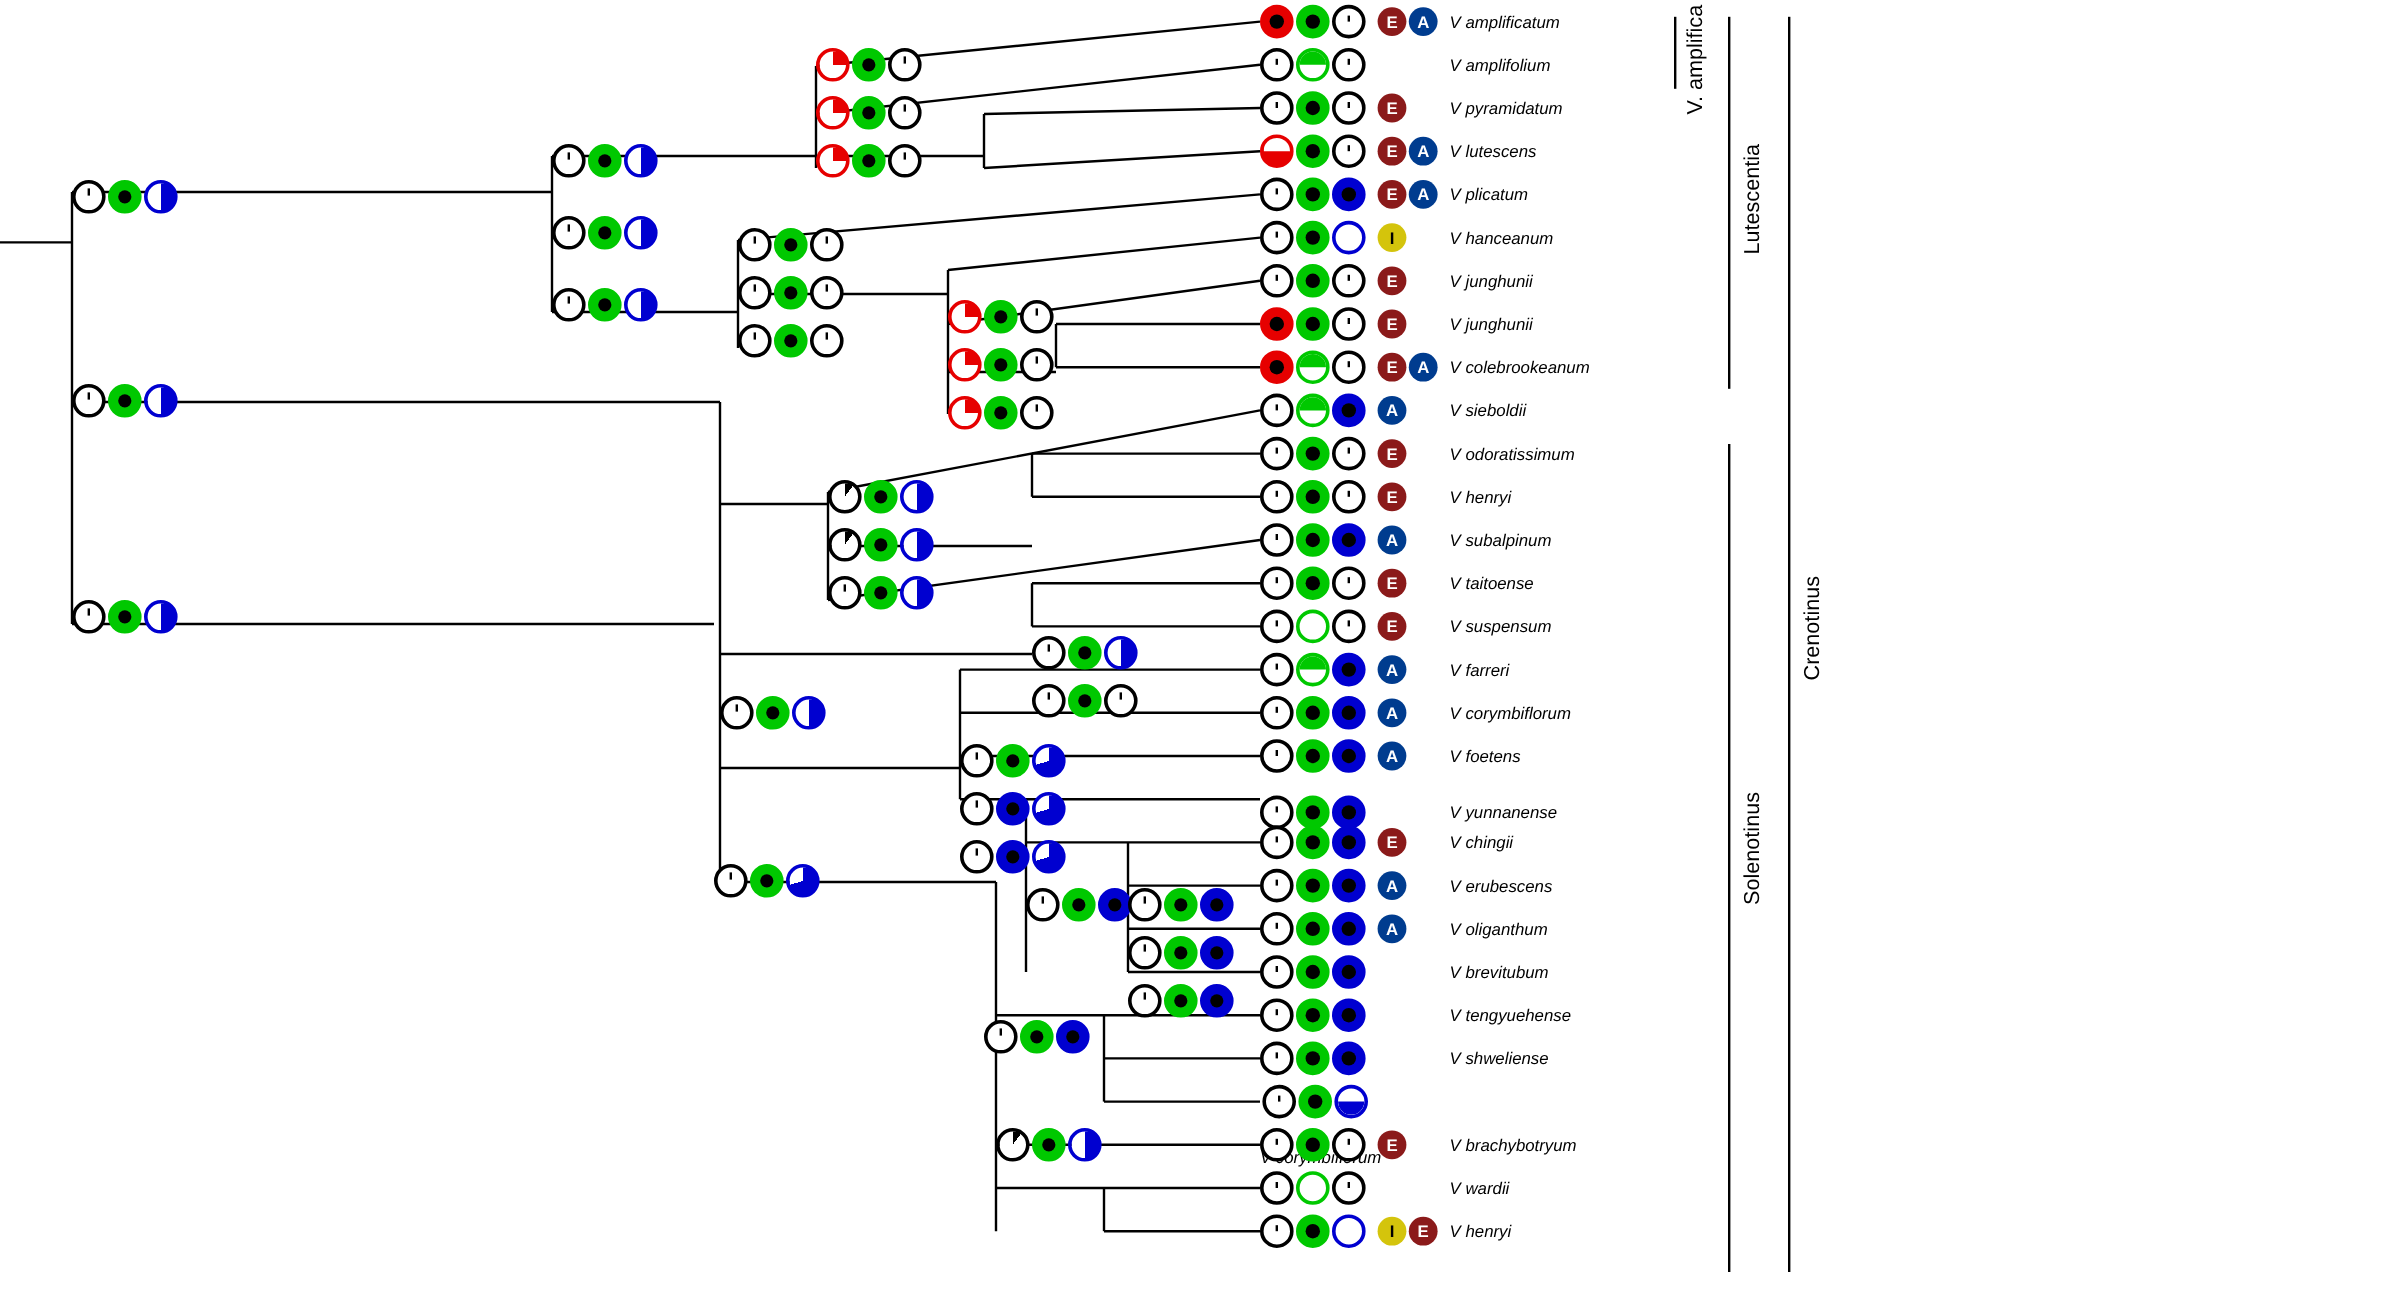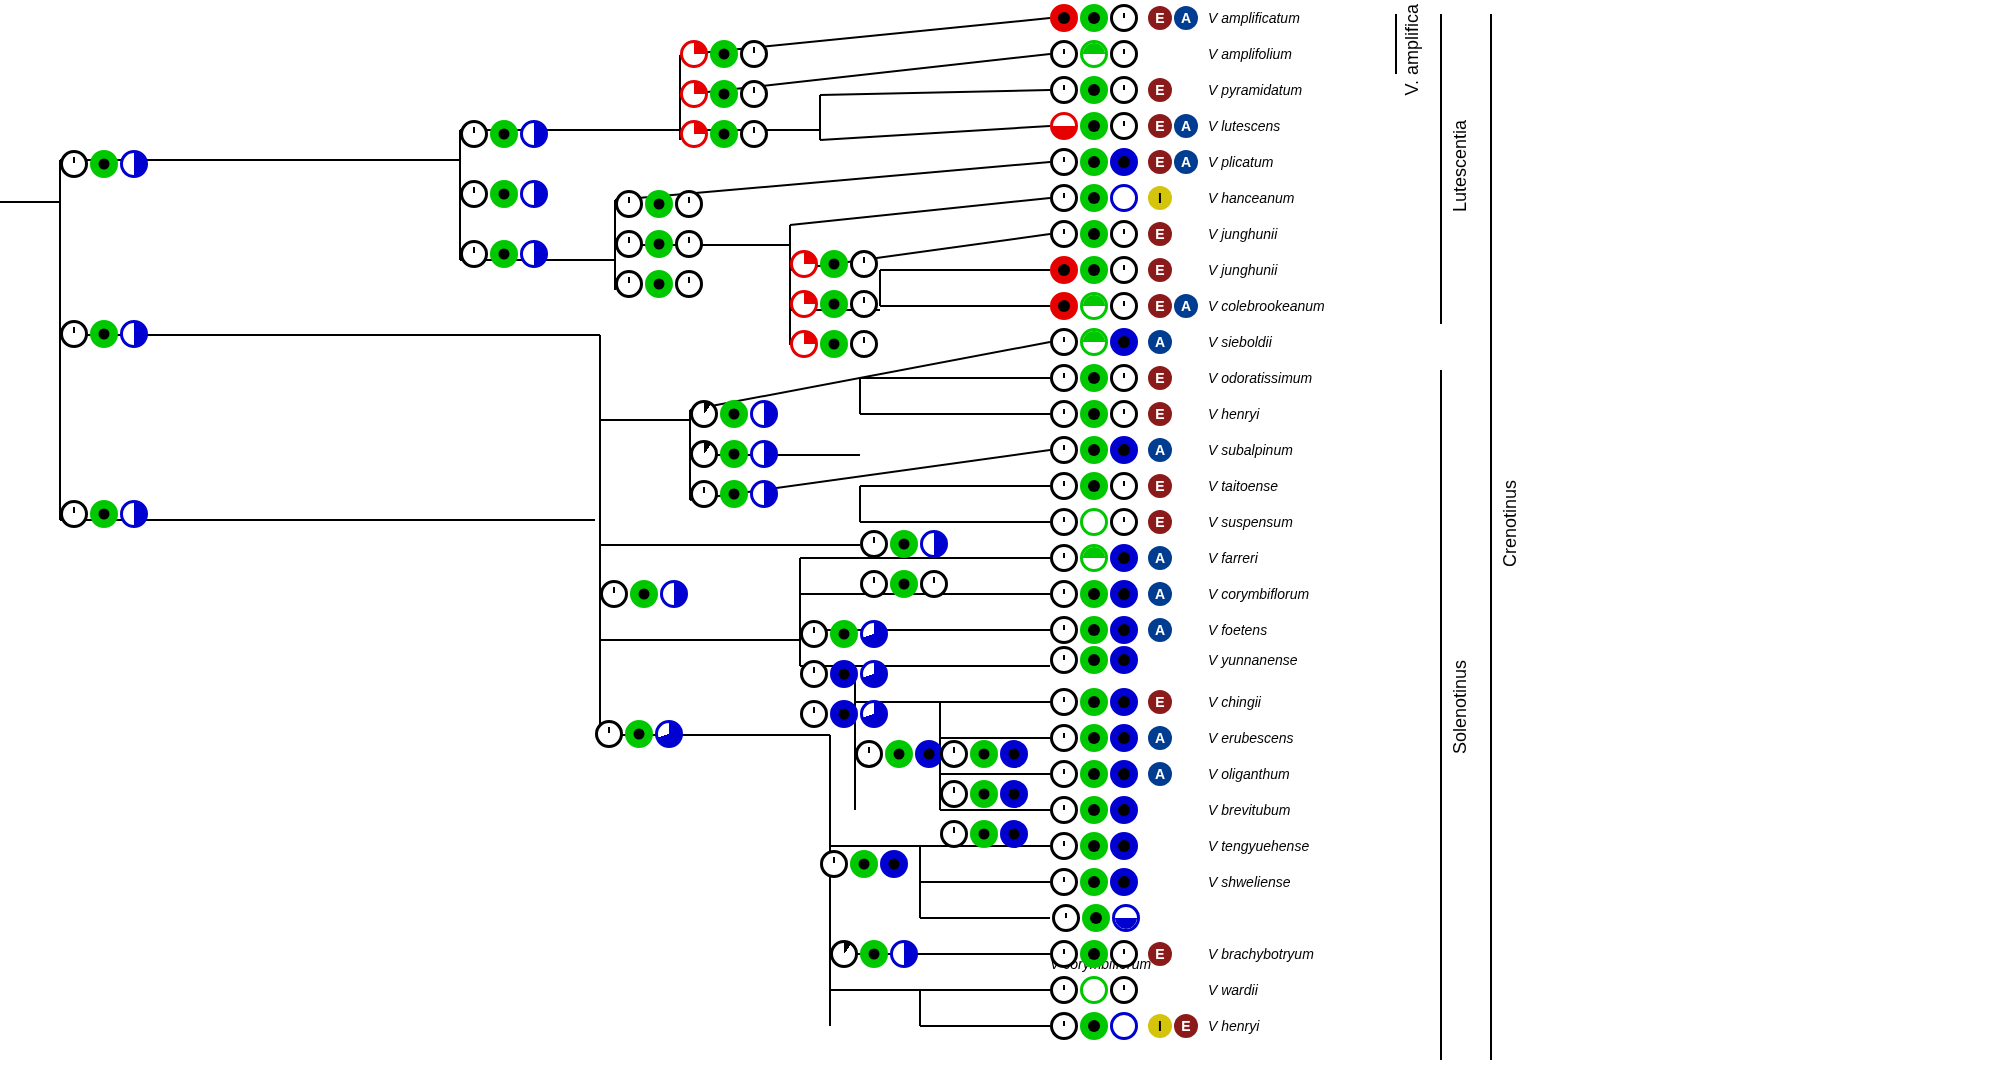--- a/index.html
+++ b/index.html
@@ -327,21 +327,21 @@
           <div class="pie white white-tick"></div>
           <div class="pie green"></div>
           <div class="pie blue"></div>
         </div>
         <div class="badges">
           <div class="badge A">A</div>
           <div class="badge sp"></div>
         </div>
         <span class="name">V foetens</span>
       </div>
-      <div class="tip-row" style="top: 646px; text-align: right;">
+      <div class="tip-row" style="top: 663px; text-align: right;">
         <div class="triplet">
           <div class="pie white white-tick"></div>
           <div class="pie green"></div>
           <div class="pie blue"></div>
         </div>
         <div class="badges">
           <div class="badge sp"></div>
           <div class="badge sp"></div>
         </div>
         <span class="name">V yunnanense</span>

